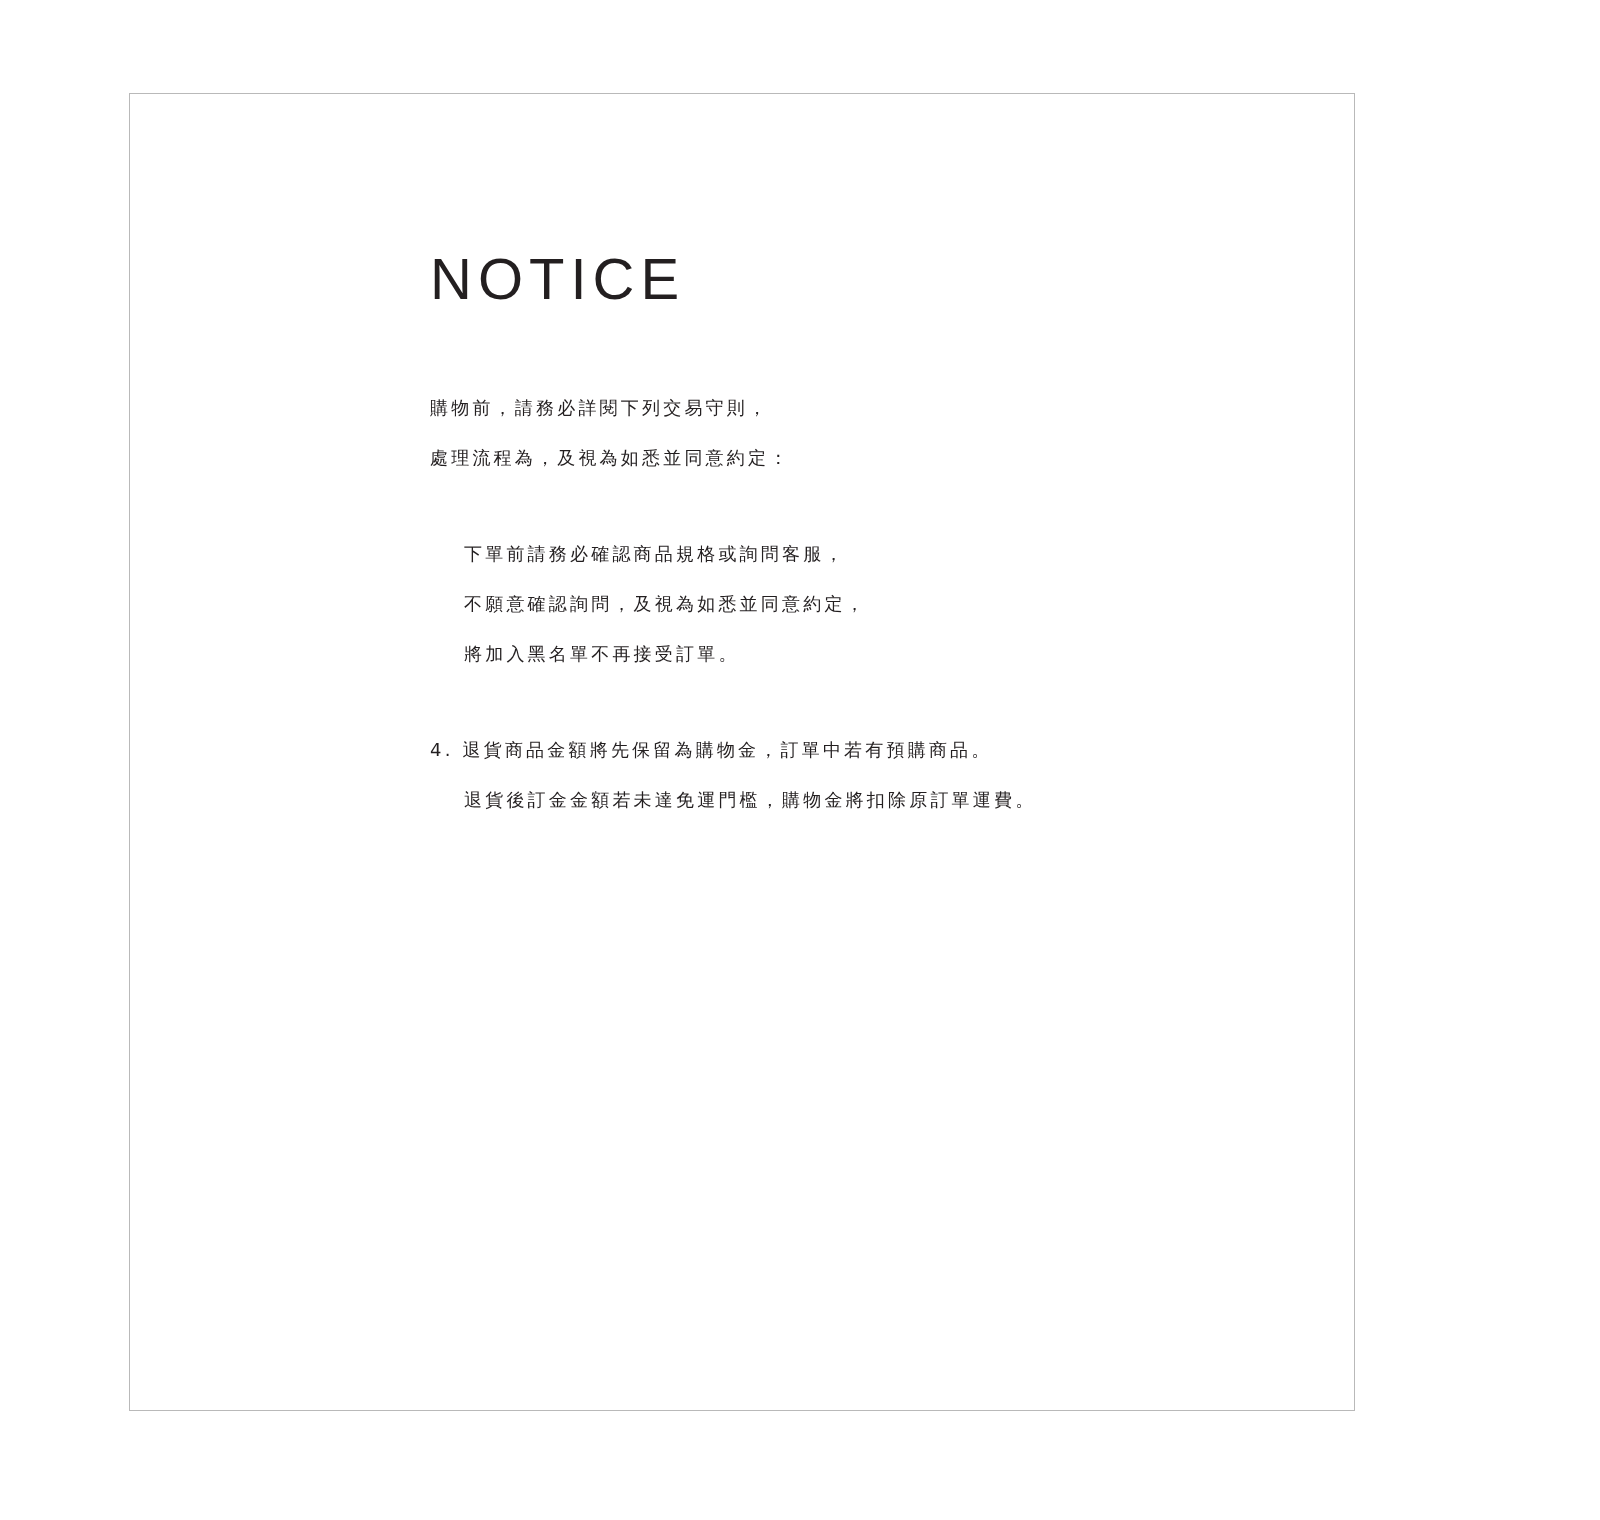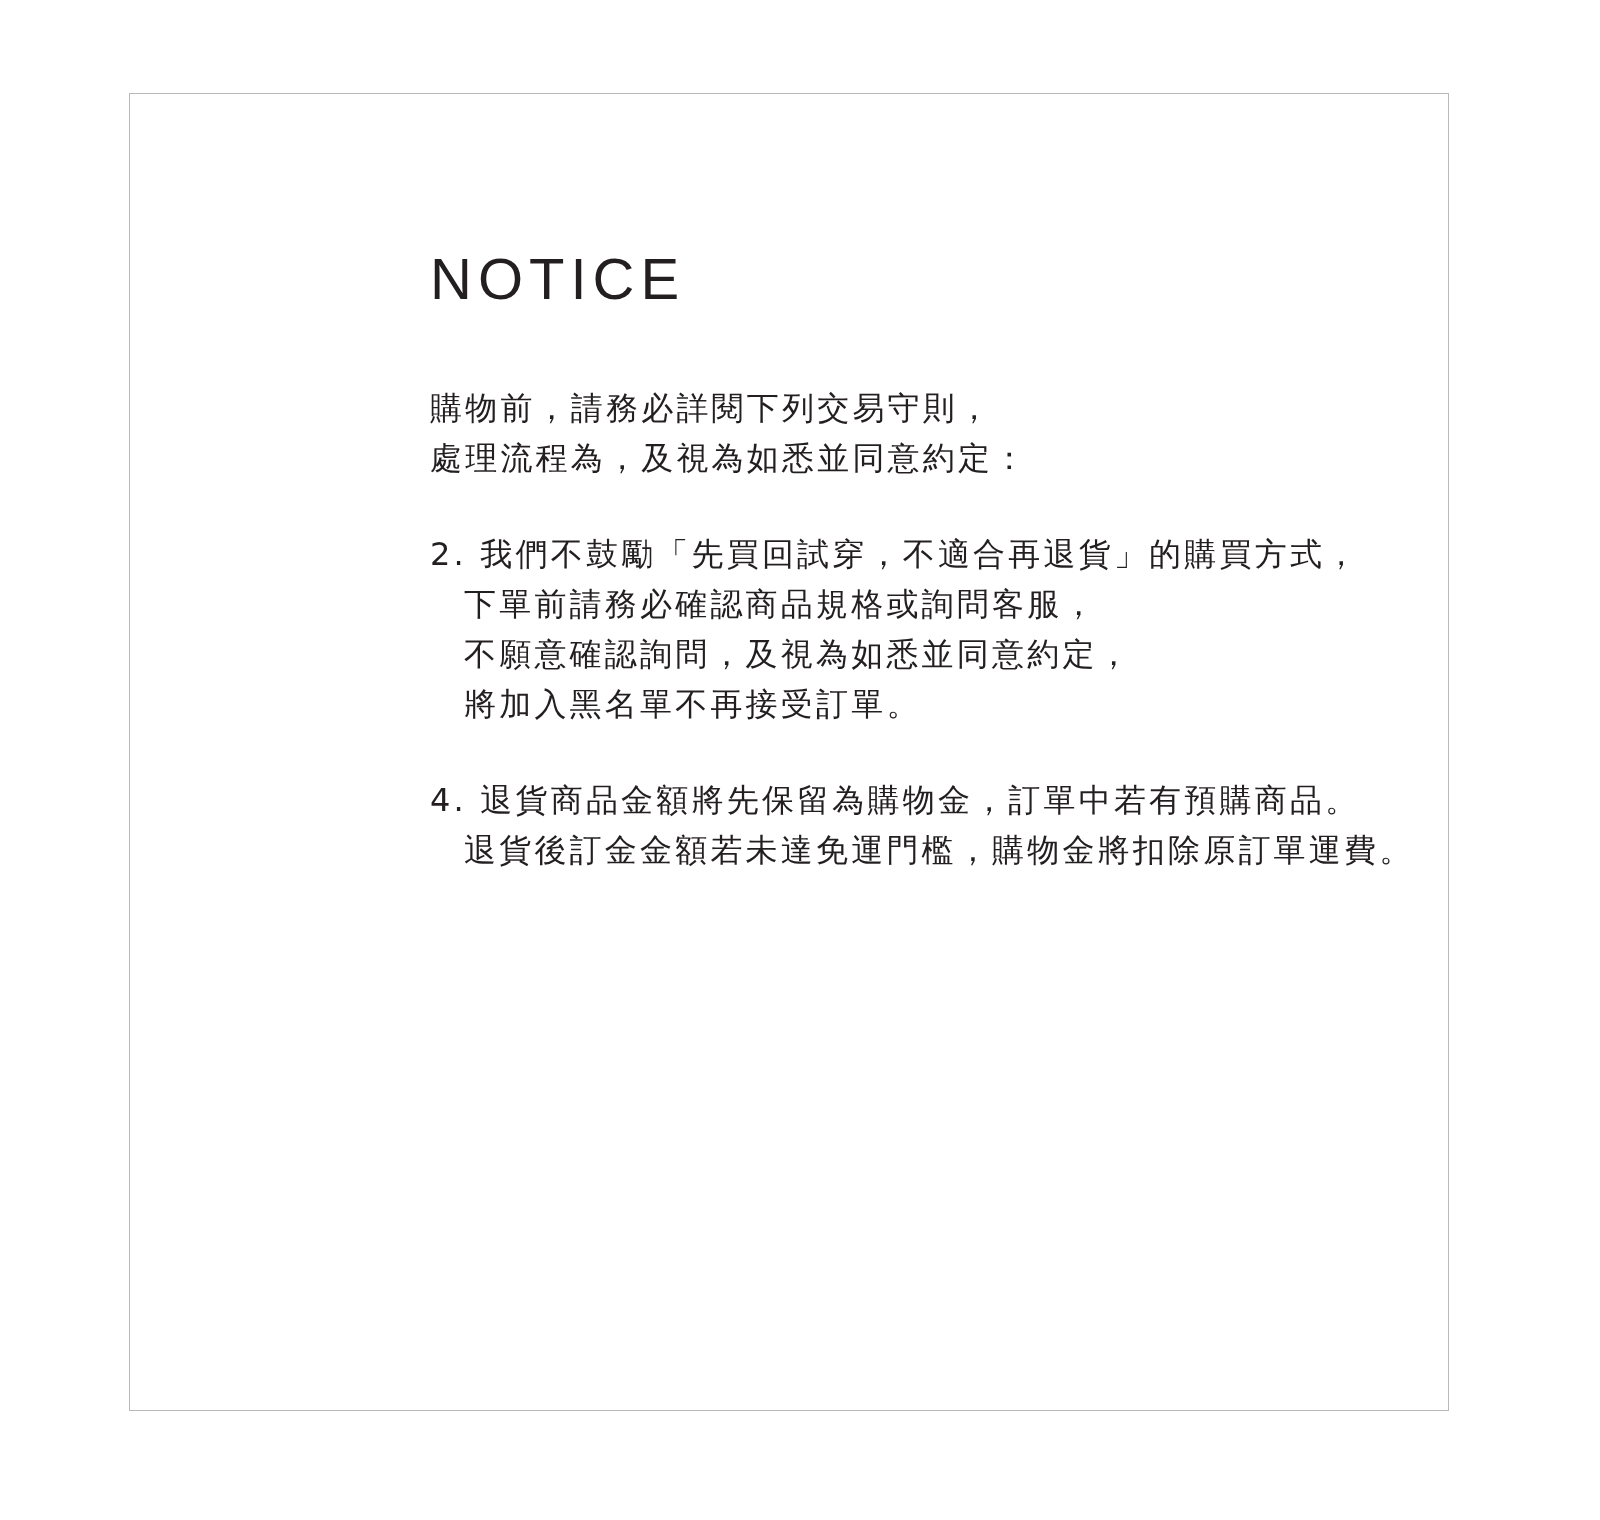--- a/index.html
+++ b/index.html
@@ -17,21 +17,21 @@
   .page {
     position: relative;
     width: 1600px;
     height: 1520px;
     box-sizing: border-box;
   }
   .frame {
     position: absolute;
     left: 129px;
     top: 93px;
-    width: 1320px;
+    width: 1226px;
     height: 1318px;
     border: 1px solid #b9b9b9;
     box-sizing: border-box;
     background: #ffffff;
   }
   .content {
     position: absolute;
     left: 300px;
     top: 145px;
     width: 1120px;
@@ -42,21 +42,21 @@
     letter-spacing: 6px;
     color: #231f20;
     line-height: 1.1;
     margin: 0 0 0 0;
     padding-top: 8px;
   }
   .intro {
     margin-top: 72px;
   }
   .line {
-    font-size: 32px;
+    font-size: 18px;
     letter-spacing: 3.2px;
     line-height: 50px;
     color: #231f20;
     white-space: pre;
   }
   .section {
     margin-top: 40px;
   }
   .section .line.sub {
     padding-left: 34px;
@@ -77,21 +77,20 @@
 
       <h1 class="notice-title">NOTICE</h1>
 
       <div class="intro">
         <div class="line cjk">購物前，請務必詳閱下列交易守則，</div>
         <div class="line cjk">處理流程為，及視為如悉並同意約定：</div>
       </div>
 
 
       <div class="section gap-lg">
-        <div class="line cjk"><span>2.</span> <span>我們不鼓勵「先買回試穿，不適合再退貨」的購買方式，</span></div>
         <div class="line sub cjk">下單前請務必確認商品規格或詢問客服，</div>
         <div class="line sub cjk">不願意確認詢問，及視為如悉並同意約定，</div>
         <div class="line sub cjk">將加入黑名單不再接受訂單。</div>
       </div>
 
 
       <div class="section gap-lg">
         <div class="line cjk"><span>4.</span> <span>退貨商品金額將先保留為購物金，訂單中若有預購商品。</span></div>
         <div class="line sub cjk">退貨後訂金金額若未達免運門檻，購物金將扣除原訂單運費。</div>
       </div>

